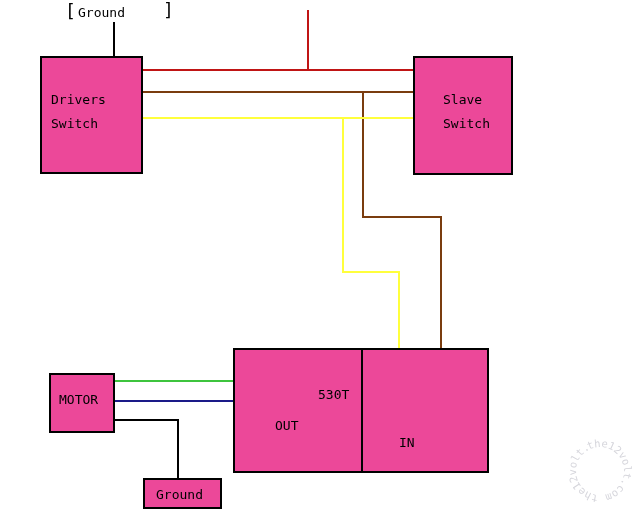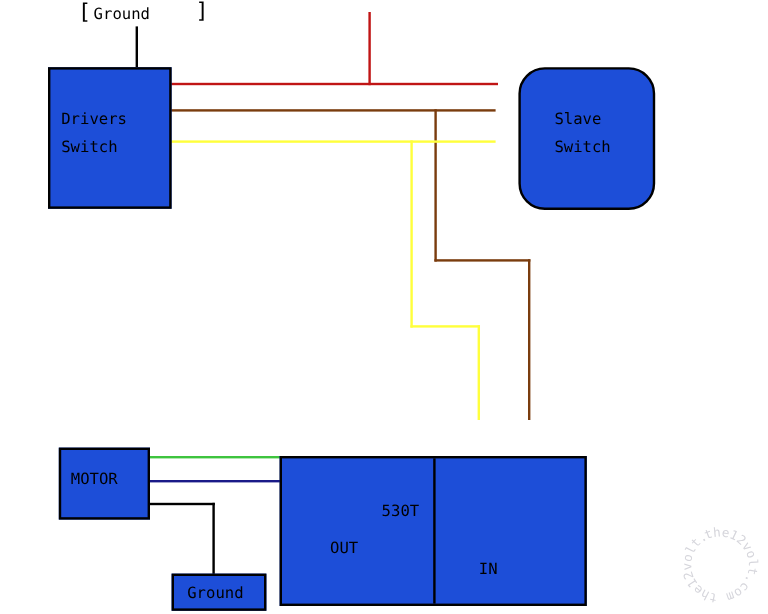--- a/index.html
+++ b/index.html
@@ -7,21 +7,21 @@
     position:relative;
     width:640px;height:512px;
     background:#ffffff;
     font-family:"DejaVu Sans Mono","Liberation Mono",monospace;
     font-size:13px;
     color:#000;
     overflow:hidden;
   }
   .box{
     position:absolute;
-    background:#1d4ed8;
+    background:#ec4899;
     border:2px solid #000;
     box-sizing:border-box;
     z-index:2;
     text-decoration:underline;
   }
   .box-label{
     position:absolute;
     white-space:pre;
     line-height:24px;
     letter-spacing:0px;
@@ -66,33 +66,33 @@
   <div class="wire" style="left: 114px; top: 400px; width: 120px; height: 2px; background: rgb(26, 26, 136);"></div>
 
   <div class="wire" style="left: 114px; top: 419px; width: 65px; height: 2px; background: rgb(0, 0, 0);"></div>
   <div class="wire" style="left: 177px; top: 419px; width: 2px; height: 61px; background: rgb(0, 0, 0);"></div>
 
   <div class="box" style="left:40px;top:56px;width:103px;height:118px;">
     <span class="box-label" style="left:9px;top:30px;">Drivers</span>
     <span class="box-label" style="left:9px;top:54px;">Switch</span>
   </div>
 
-  <div class="box" style="left:432px;top:56px;width:114px;height:119px;border-radius:22px;">
+  <div class="box" style="left:413px;top:56px;width:100px;height:119px;">
     <span class="box-label" style="left:28px;top:30px;">Slave</span>
     <span class="box-label" style="left:28px;top:54px;">Switch</span>
   </div>
 
-  <div class="box" style="left:233px;top:348px;width:256px;height:125px;margin-top:32px;">
+  <div class="box" style="left:233px;top:348px;width:256px;height:125px;">
     <div class="divider" style="left:126px;"></div>
     <span class="box-label" style="left:83px;top:33px;">530T</span>
     <span class="box-label" style="left:40px;top:64px;">OUT</span>
     <span class="box-label" style="left:164px;top:81px;">IN</span>
   </div>
 
-  <div class="box" style="left:49px;top:373px;width:76px;height:60px;">
+  <div class="box" style="left:49px;top:373px;width:66px;height:60px;">
     <span class="box-label" style="left:8px;top:13px;">MOTOR</span>
   </div>
 
   <div class="box" style="left:143px;top:478px;width:79px;height:31px;">
     <span class="box-label" style="left:11px;top:3px;">Ground</span>
   </div>
 
   <svg id="watermark" style="left:562px;top:432px;" width="76" height="80" viewBox="0 0 76 80">
     <defs>
       <path id="wm-circle-path" d="M 38,15 a 24,24 0 1,1 -0.02,0 z" fill="none"></path>

